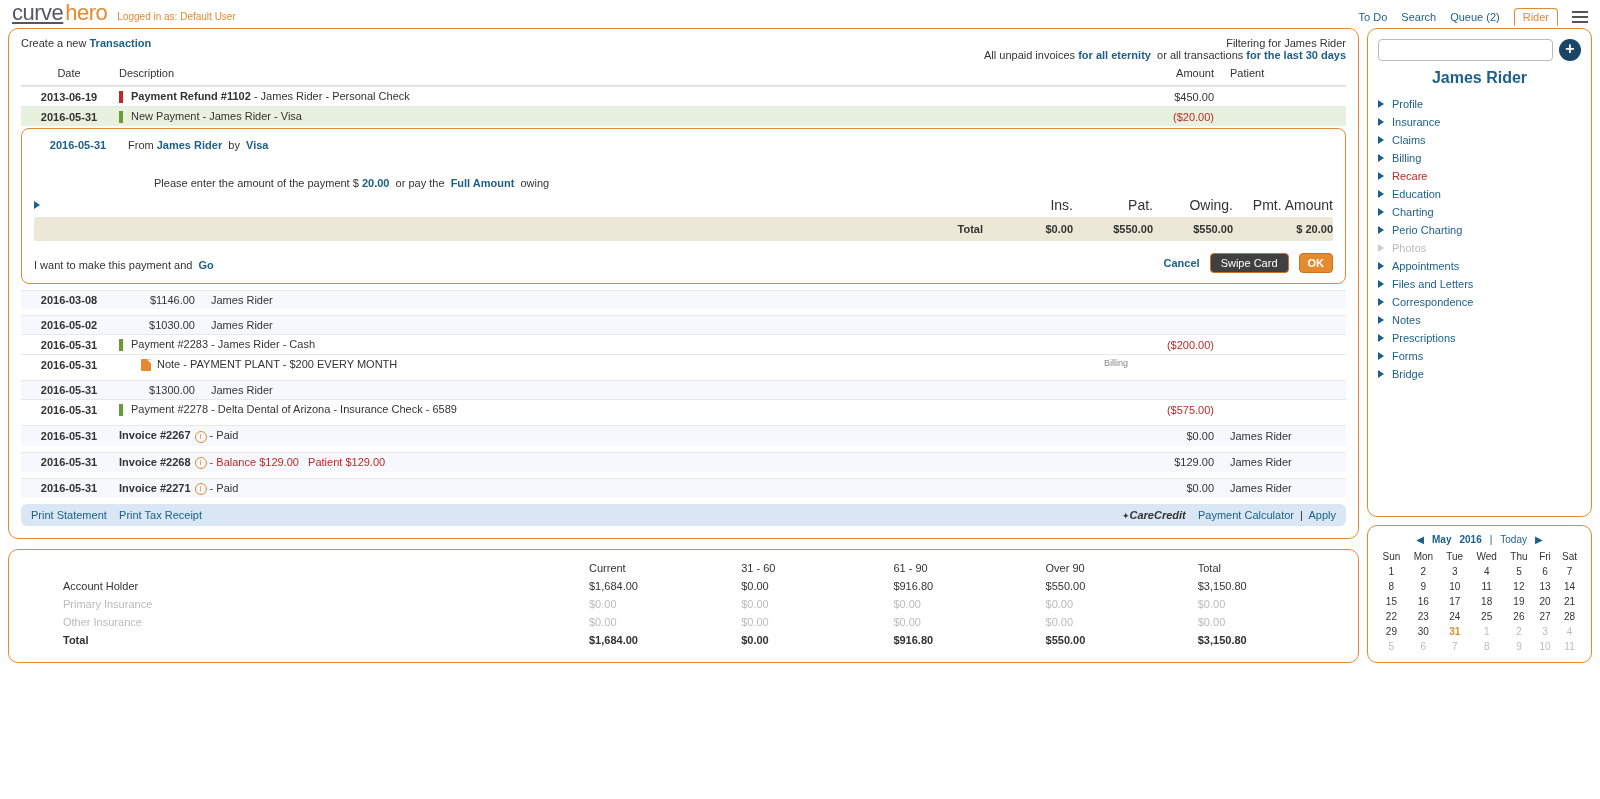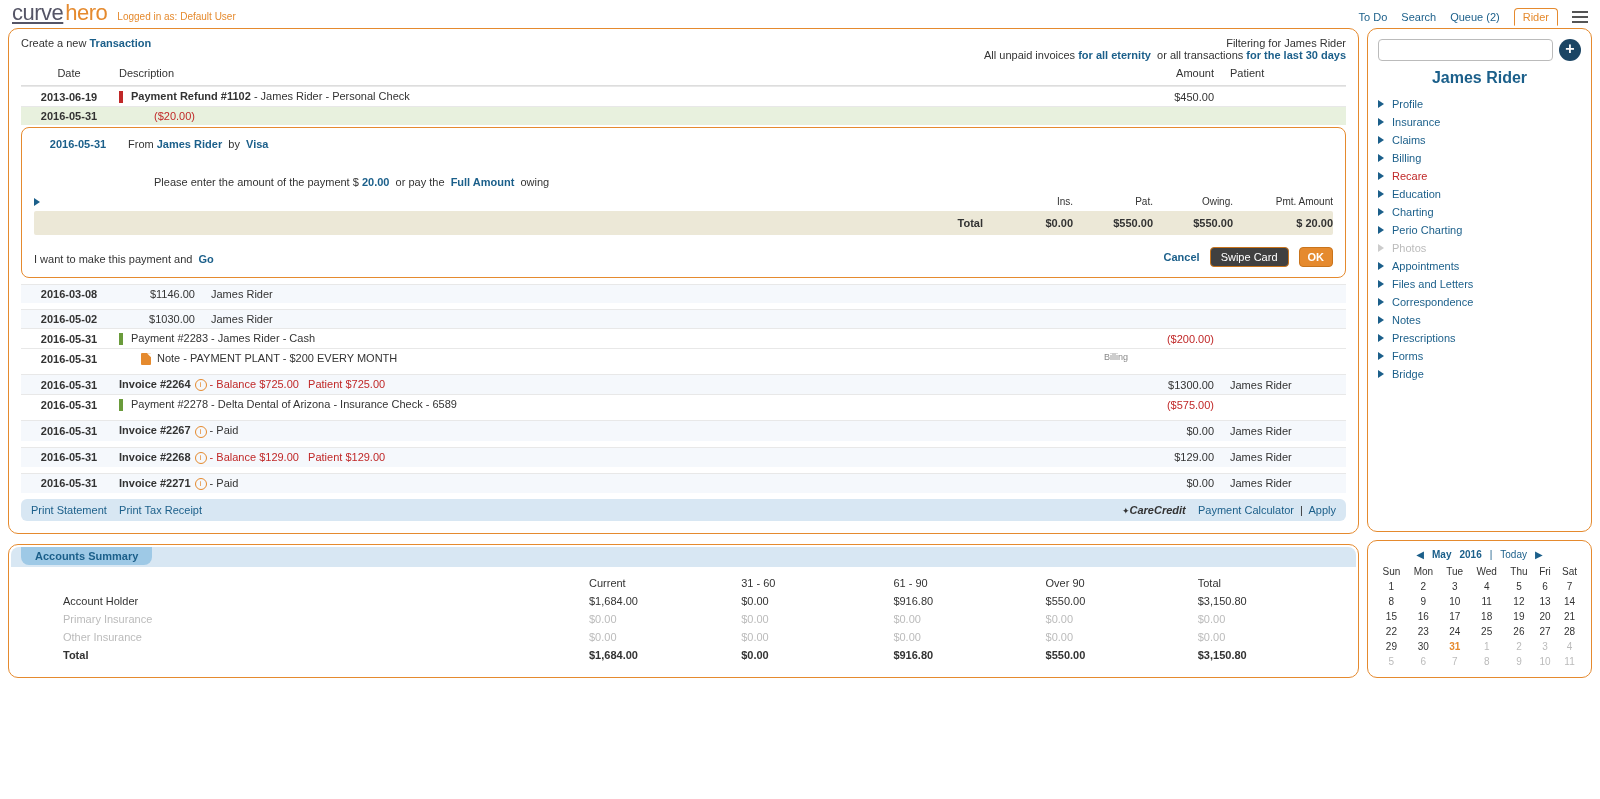--- a/index.html
+++ b/index.html
@@ -38,21 +38,21 @@
 .c-pat { width:120px; padding-left:8px;}
 .thead { color:#333; padding:6px 4px; border-bottom:1px solid #ddd;}
 .trow { border-top:1px solid #e8e8e8; }
 .trow.alt { background:#f5f8fc; }
 .trow.hi { background:#e8f1de; }
 .bar { display:inline-block; width:4px; height:12px; vertical-align:middle; margin-right:8px; }
 .bar.red { background:#c02828; }
 .bar.green { background:#6a9b3b; }
 
 .exp-panel { border:1px solid #e58a2e; border-radius:8px; margin-top:2px; padding:10px 12px 10px; position:relative; }
-.exp-totals-head { display:flex; font-size:10px; color:#333;align-items:center; }
+.exp-totals-head { display:flex; font-size:14px; color:#333;align-items:center; }
 .exp-totals-head > div { text-align:right;}
 .exp-spacer { flex:1;}
 .w70 {width:70px;} .w80{width:80px;} .w100{width:100px;}
 .exp-totrow { background:#ece8d7; display:flex; padding:6px 0; margin-top:4px; border-radius:2px; font-weight:bold;}
 .exp-totrow > div { text-align:right; }
 .exp-actions { display:flex; align-items:center; justify-content:flex-end; gap:10px; margin-top:12px;}
 .btn { border:1px solid #ccc; padding:3px 10px; border-radius:4px; cursor:pointer; background:#eee; font-size:11px;}
 .btn-orange { background:#404040; color:#fff; border-color:#c9741c;}
 .btn-ok { background:#e58a2e; color:#fff; border-color:#c9741c; padding:3px 8px; font-weight:bold;}
 .exp-left-act { display:flex; align-items:center; gap:6px; position:absolute; bottom:12px; left:12px;}
@@ -147,20 +147,21 @@
         </div>
         <div id="rows1">
               <div class="col-row trow">
                 <div class="c-date bold">2013-06-19</div>
     <div class="c-desc"><span class="bar red"></span><span class="bold">Payment Refund #1102</span><span> - James Rider - Personal Check</span></div>
     <div class="c-amount ">$450.00</div>
     <div class="c-pat"></div>
               </div>
               <div class="col-row trow hi">
                 <div class="c-date bold">2016-05-31</div>
+    <div class="c-desc"><span class="bar green"></span><span class="bold"></span><span>New Payment - James Rider - Visa</span></div>
     <div class="c-amount neg">($20.00)</div>
     <div class="c-pat"></div>
               </div>
             </div>
 
         <div class="exp-panel">
           <div style="display:flex;">
             <div class="c-date bold link" style="text-align:center;">2016-05-31</div>
             <div class="c-desc">
               <span>From</span>
@@ -224,21 +225,20 @@
               </div>
               <div class="col-row trow">
                 <div class="c-date bold">2016-05-31</div>
     <div class="c-desc" style="position:relative;"><span style="margin-left:22px;"><span class="note-ic"></span>Note - PAYMENT PLANT - $200 EVERY MONTH</span><span class="billing-tag">Billing</span></div>
     <div class="c-amount "></div>
     <div class="c-pat"></div>
               </div>
               <div style="height: 6px;"></div>
               <div class="col-row trow alt">
                 <div class="c-date bold">2016-05-31</div>
-    <div class="c-desc" style="position:relative;"><span class="bold">Invoice #2264</span><span class="info-ic">i</span><span class="red"> - Balance $725.00</span>&nbsp;&nbsp;&nbsp;<span class="red">Patient $725.00</span></div>
     <div class="c-amount ">$1300.00</div>
     <div class="c-pat">James Rider</div>
               </div>
               <div class="col-row trow">
                 <div class="c-date bold">2016-05-31</div>
     <div class="c-desc" style="position:relative;"><span class="bar green"></span>Payment #2278 - Delta Dental of Arizona - Insurance Check - 6589</div>
     <div class="c-amount neg">($575.00)</div>
     <div class="c-pat"></div>
               </div>
               <div style="height: 6px;"></div>
@@ -276,23 +276,20 @@
             &nbsp;&nbsp;
             <a class="link">Payment Calculator</a>
             &nbsp;|&nbsp;
             <a class="link">Apply</a>
           </div>
         </div>
       </div>
     </div>
 
     <div class="panel" style="margin-top:10px;">
-      <div class="tabchip-row">
-          <div class="tabchip">Accounts Summary</div>
-        </div>
       <div class="panel-body">
         <table class="summary-table" id="summary-table">
             <tbody>
               <tr class="h">
                 <td style="width:560px;padding-left:40px;"></td>
                 <td class="tbl-col">Current</td>
                 <td class="tbl-col">31 - 60</td>
                 <td class="tbl-col">61 - 90</td>
                 <td class="tbl-col">Over 90</td>
                 <td class="tbl-col">Total</td>

